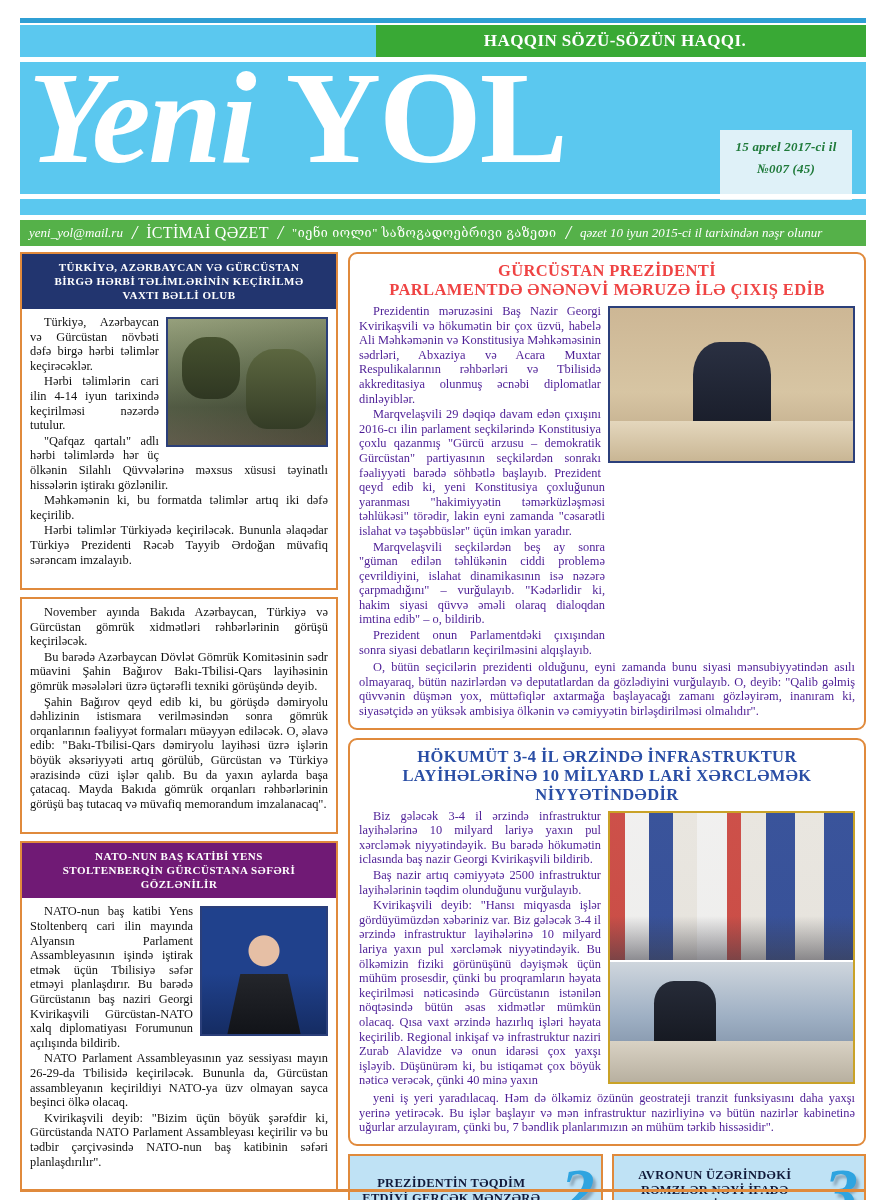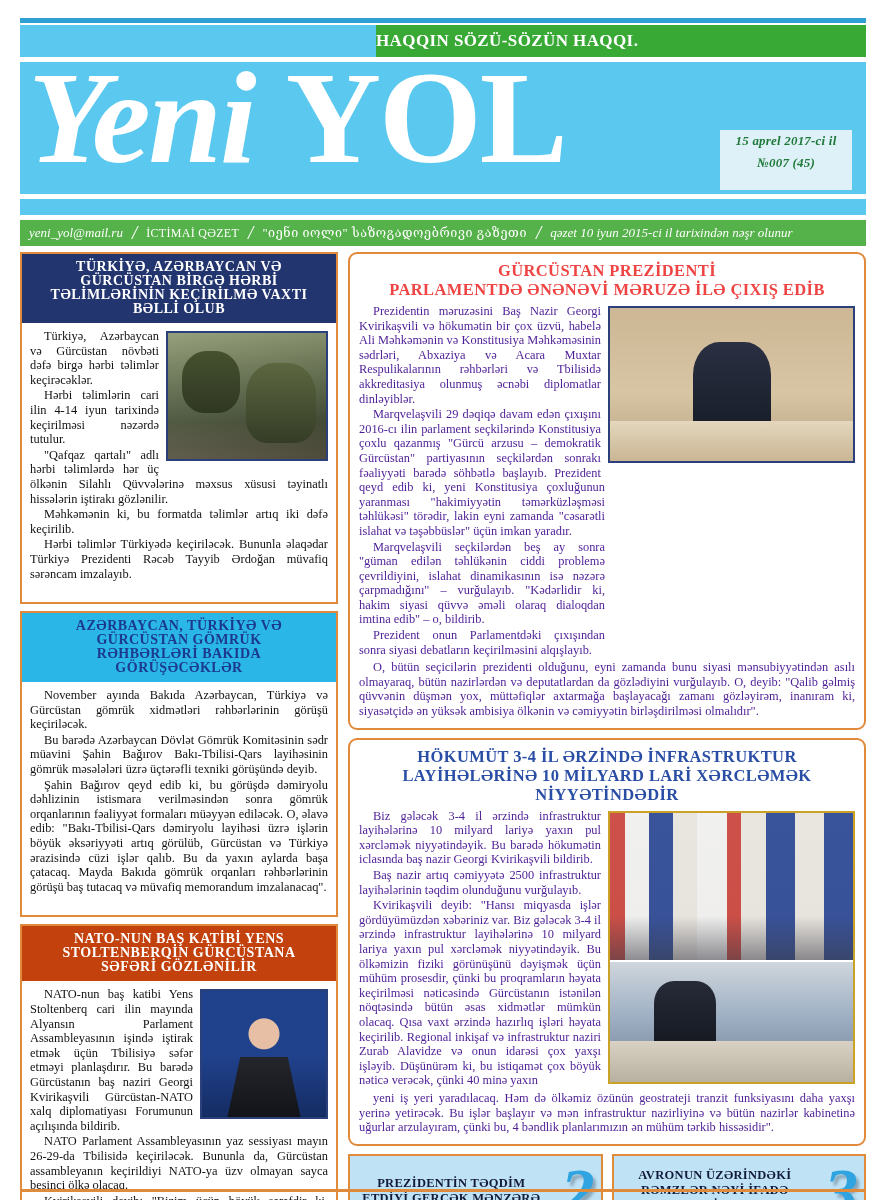--- a/index.html
+++ b/index.html
@@ -12,62 +12,62 @@
   .page { position: relative; width: 886px; height: 1200px; background:#fff; }
 
   
   .masthead { position:absolute; left:20px; top:18px; width:846px; height:228px; }
   .mh-topline { position:absolute; left:0; top:0; width:846px; height:5px; background:#2f9fd4; }
   .mh-blue { position:absolute; left:0; top:7px; width:846px; height:190px; background:#5bc8ef; }
   .mh-greenbar {
     position:absolute; right:0; top:7px; width:490px; height:32px;
     background:#39a935; color:#ffffff;
     font-family:"Liberation Serif", serif; font-weight:bold; font-size:17px;
-    letter-spacing:.4px; text-align:left; line-height:32px; padding-right:12px;
+    letter-spacing:.4px; text-align:center; line-height:32px; padding-right:12px;
   }
   .mh-whitegap1 { position:absolute; left:0; top:39px; width:846px; height:5px; background:#ffffff; }
   .mh-logo {
     position:absolute; left:8px; top:36px; width:700px; height:130px;
     font-family:"Liberation Serif", "DejaVu Serif", serif;
     font-size:132px; line-height:128px; color:#ffffff; font-weight:bold;
     white-space:nowrap; letter-spacing:-2px;
   }
   .mh-logo .it { font-style:italic; }
   .mh-logo .up { font-style:normal; }
   .mh-datebox {
-    position:absolute; right:14px; top:112px; width:132px; height:60px;
+    position:absolute; right:14px; top:112px; width:132px; height:70px;
     background:#dff1f8; color:#1f7a3a; text-align:center;
     font-style:italic; font-weight:bold; font-size:13px; line-height:22px;
-    letter-spacing:.2px;
+    padding-top:6px; letter-spacing:.2px;
   }
   .mh-whitegap2 { position:absolute; left:0; top:176px; width:846px; height:5px; background:#ffffff; }
   .mh-footbar {
     position:absolute; left:0; bottom:0; width:846px; height:26px;
     background:#55b149; color:#ffffff; display:flex; align-items:center;
     font-style:italic; font-size:13px; white-space:nowrap;
   }
   .mh-footbar .seg { padding:0 9px; }
   .mh-footbar .sep { color:#ffffff; font-size:19px; font-style:italic; }
-  .mh-footbar .caps { font-style:normal; font-size:12px; letter-spacing:.3px; }
+  .mh-footbar .caps { font-style:normal; font-size:16px; letter-spacing:.3px; }
   .mh-footbar .geo { font-style:normal; font-size:12.5px; letter-spacing:.6px; }
 
   
   .left-col  { position:absolute; left:20px;  top:252px; width:318px; }
   .right-col { position:absolute; left:348px; top:252px; width:518px; }
 
   
   .lbox { border:2px solid #e08a3c; background:#ffffff; margin-bottom:7px; }
   .lbox-hd {
     color:#ffffff; text-align:center; font-weight:bold;
-    font-size:14px; line-height:14px; letter-spacing:.5px; padding:6px 24px 7px;
+    font-size:11px; line-height:14px; letter-spacing:.5px; padding:6px 24px 7px;
     text-transform:uppercase;
   }
   .hd-navy  { background:#22356f; }
   .hd-cyan  { background:#2bb6e8; color:#1b3a8f; }
-  .hd-dark  { background:#c2410c; }
+  .hd-dark  { background:#701a75; }
   .lbox-body { padding:6px 8px 20px; }
   .lbox-body p {
     font-size:12.4px; line-height:14.6px; text-align:justify;
     text-indent:14px; color:#111; margin:0 0 1px;
   }
   .imgwrap-r { float:right; margin:2px 0 3px 7px; }
   .clearfix::after { content:""; display:block; clear:both; }
 
   
   .ph { display:block; background:#9aa; position:relative; overflow:hidden; }
@@ -221,21 +221,20 @@
           </span>
         <p>Türkiyə, Azərbaycan və Gürcüstan növbəti dəfə birgə hərbi təlimlər keçirəcəklər.</p>
         <p>Hərbi təlimlərin cari ilin 4-14 iyun tarixində keçirilməsi nəzərdə tutulur.</p>
         <p>"Qafqaz qartalı" adlı hərbi təlimlərdə hər üç ölkənin Silahlı Qüvvələrinə məxsus xüsusi təyinatlı hissələrin iştirakı gözlənilir.</p>
         <p>Məhkəmənin ki, bu formatda təlimlər artıq iki dəfə keçirilib.</p>
         <p>Hərbi təlimlər Türkiyədə keçiriləcək. Bununla əlaqədar Türkiyə Prezidenti Rəcəb Tayyib Ərdoğan müvafiq sərəncam imzalayıb.</p>
       </div>
     </div>
 
     <div class="lbox">
-      <div class="lbox-hd hd-cyan">AZƏRBAYCAN, TÜRKİYƏ VƏ GÜRCÜSTAN GÖMRÜK RƏHBƏRLƏRİ BAKIDA GÖRÜŞƏCƏKLƏR</div>
       <div class="lbox-body">
         <p>November ayında Bakıda Azərbaycan, Türkiyə və Gürcüstan gömrük xidmətləri rəhbərlərinin görüşü keçiriləcək.</p>
         <p>Bu barədə Azərbaycan Dövlət Gömrük Komitəsinin sədr müavini Şahin Bağırov Bakı-Tbilisi-Qars layihəsinin gömrük məsələləri üzrə üçtərəfli texniki görüşündə deyib.</p>
         <p>Şahin Bağırov qeyd edib ki, bu görüşdə dəmiryolu dəhlizinin istismara verilməsindən sonra gömrük orqanlarının fəaliyyət formaları müəyyən ediləcək. O, əlavə edib: "Bakı-Tbilisi-Qars dəmiryolu layihəsi üzrə işlərin böyük əksəriyyəti artıq görülüb, Gürcüstan və Türkiyə ərazisində cüzi işlər qalıb. Bu da yaxın aylarda başa çatacaq. Mayda Bakıda gömrük orqanları rəhbərlərinin görüşü baş tutacaq və müvafiq memorandum imzalanacaq".</p>
       </div>
     </div>
 
     <div class="lbox">
       <div class="lbox-hd hd-dark">NATO-NUN BAŞ KATİBİ YENS STOLTENBERQİN GÜRCÜSTANA SƏFƏRİ GÖZLƏNİLİR</div>
       <div class="lbox-body clearfix">
@@ -282,21 +281,21 @@
         <span class="imgwrap-r imgframe-gold">
           <span class="ph ph-flags"></span>
           <span class="ph ph-meeting" style="margin-top:2px;"></span>
         </span>
         <div class="r-textcol">
           <p>Biz gələcək 3-4 il ərzində infrastruktur layihələrinə 10 milyard lariyə yaxın pul xərcləmək niyyətindəyik. Bu barədə hökumətin iclasında baş nazir Georgi Kvirikaşvili bildirib.</p>
           <p>Baş nazir artıq cəmiyyətə 2500 infrastruktur layihələrinin təqdim olunduğunu vurğulayıb.</p>
           <p>Kvirikaşvili deyib: "Hansı miqyasda işlər gördüyümüzdən xəbəriniz var. Biz gələcək 3-4 il ərzində infrastruktur layihələrinə 10 milyard lariya yaxın pul xərcləmək niyyətindəyik. Bu ölkəmizin fiziki görünüşünü dəyişmək üçün mühüm prosesdir, çünki bu proqramların həyata keçirilməsi nəticəsində Gürcüstanın istənilən nöqtəsində bütün əsas xidmətlər mümkün olacaq. Qısa vaxt ərzində hazırlıq işləri həyata keçirilib. Regional inkişaf və infrastruktur naziri Zurab Alavidze və onun idarəsi çox yaxşı işləyib. Düşünürəm ki, bu istiqamət çox böyük nəticə verəcək, çünki 40 minə yaxın</p>
         </div>
         <div class="r-below">
-          <p>yeni iş yeri yaradılacaq. Həm də ölkəmiz özünün geostrateji tranzit funksiyasını daha yaxşı yerinə yetirəcək. Bu işlər başlayır və mən infrastruktur nazirliyinə və bütün nazirlər kabinetinə uğurlar arzulayıram, çünki bu, 4 bəndlik planlarımızın ən mühüm tərkib hissəsidir".</p>
+          <p>yeni iş yeri yaradılacaq. Həm də ölkəmiz özünün geostrateji tranzit funksiyasını daha yaxşı yerinə yetirəcək. Bu işlər başlayır və mən infrastruktur nazirliyinə və bütün nazirlər kabinetinə uğurlar arzulayıram, çünki bu, 7 bəndlik planlarımızın ən mühüm tərkib hissəsidir".</p>
         </div>
       </div>
     </div>
 
     <div class="index-grid">
       <div class="ibox">
         <span class="ibox-label">PREZİDENTİN TƏQDİM ETDİYİ GERÇƏK MƏNZƏRƏ</span>
         <span class="ibox-num">2</span>
       </div>
       <div class="ibox">

